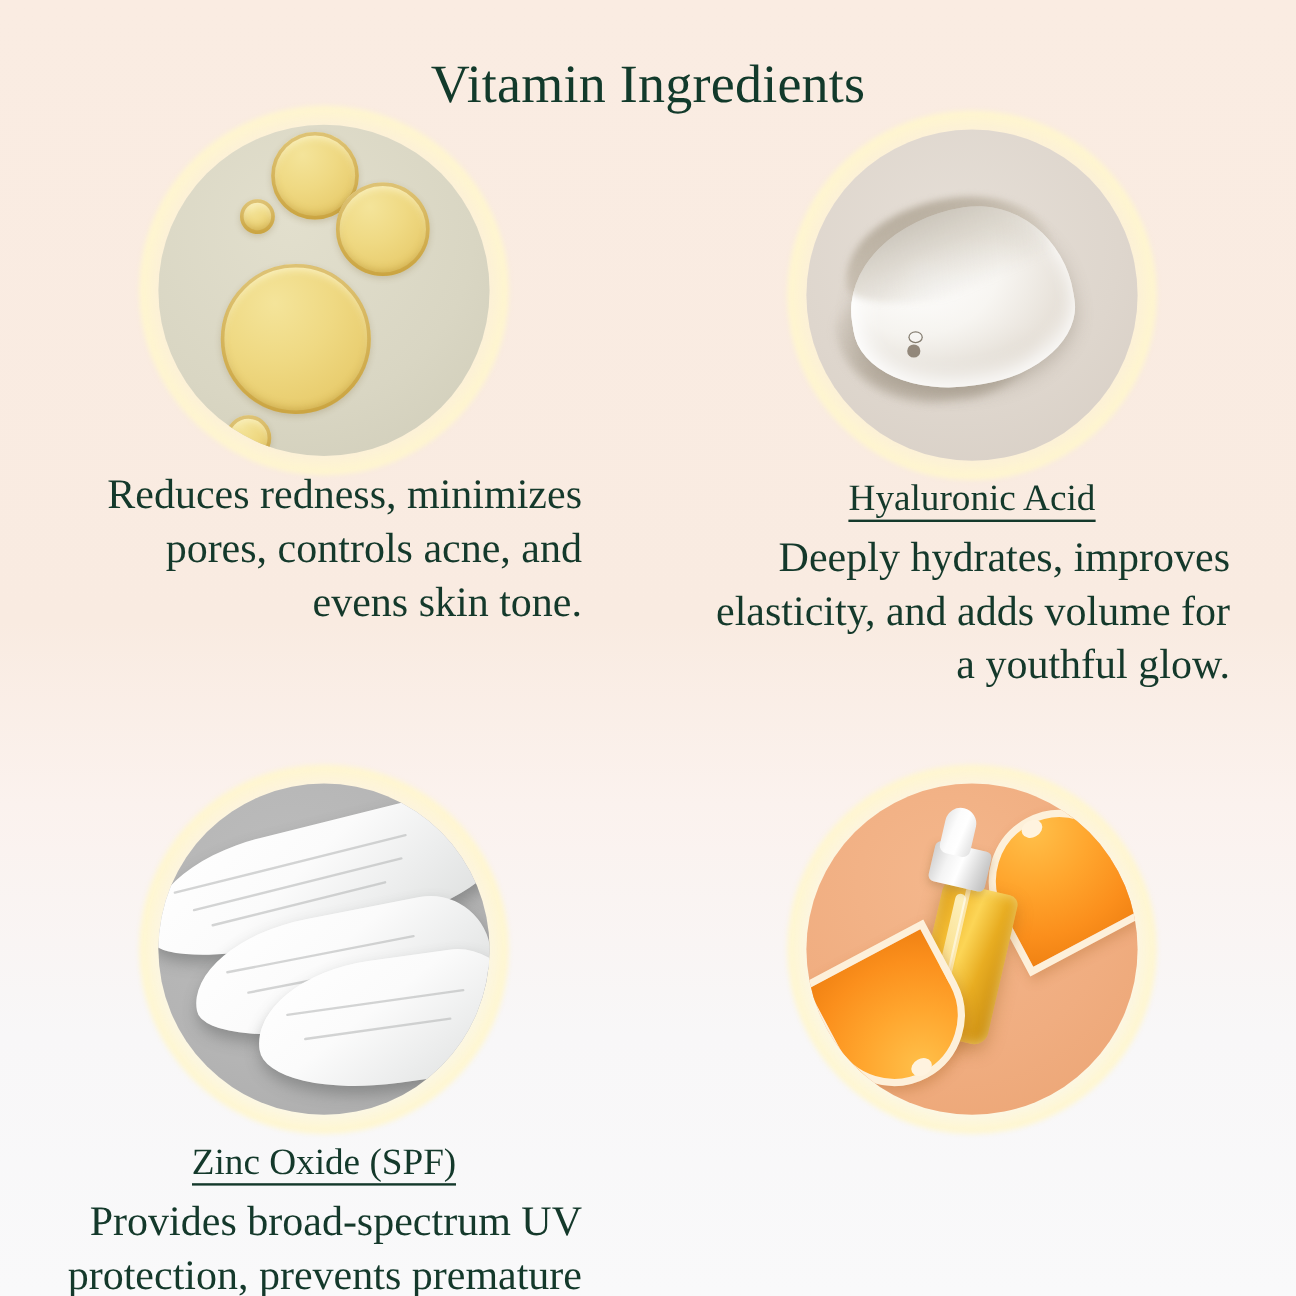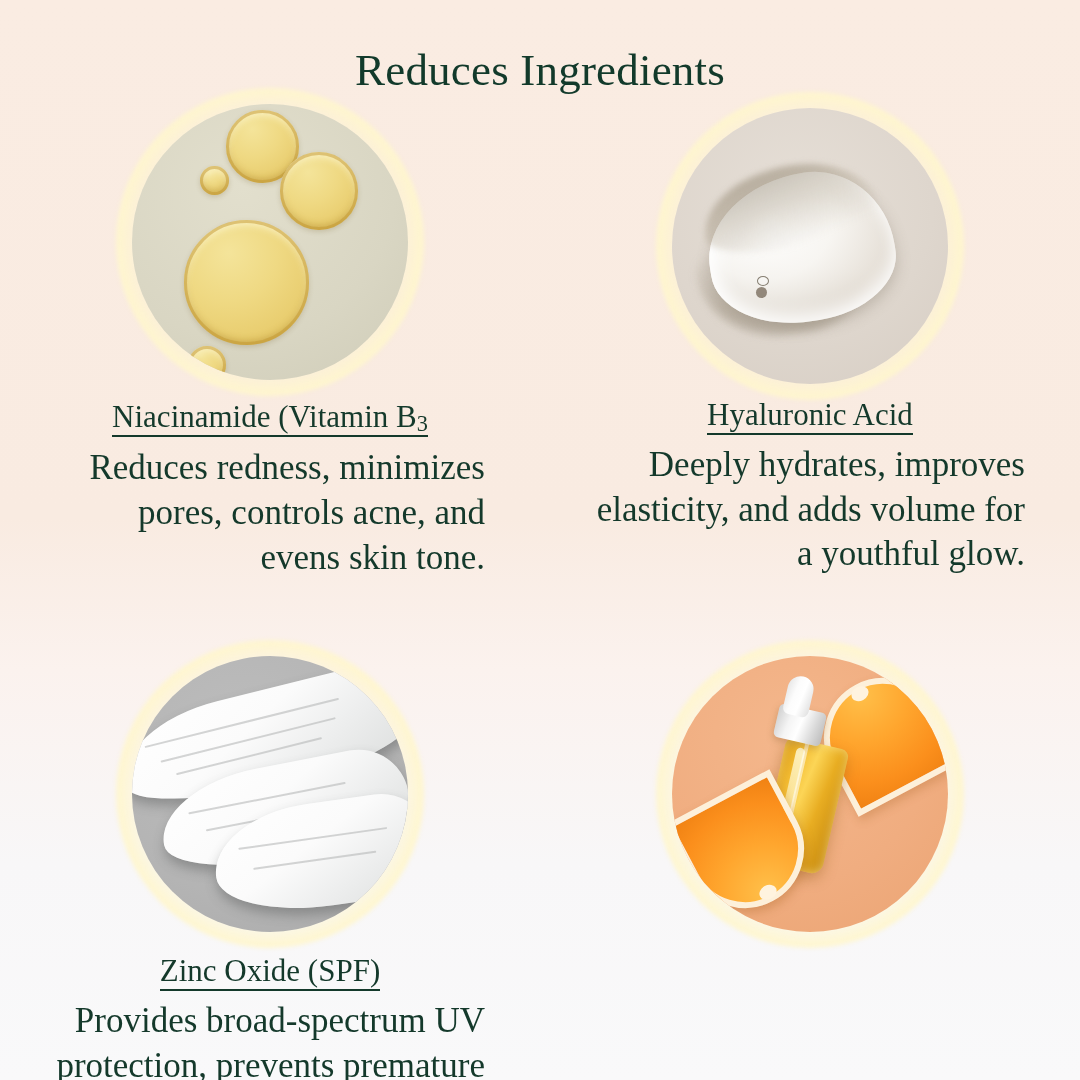--- a/index.html
+++ b/index.html
@@ -279,36 +279,35 @@
   .card.c1 .heading { margin-top:20px; }
   .card.c2 { padding-top:4px; }
   .card.c2 .heading { margin-top:14px; }
   .card.c3 { padding-top:76px; }
   .card.c4 { padding-top:76px; }
   .card.c3 .heading, .card.c4 .heading { margin-top:22px; }
 </style>
 </head>
 <body>
 
-<h1 id="page-title">Reduces Ingredients</h1>
+<h1 id="page-title">Vitamin Ingredients</h1>
 
 <div class="grid">
 
   <div class="card c1">
     <div class="circle-wrap">
       <div class="glow"></div>
       <div class="circle bg-oil">
         <div class="drop d1"></div>
         <div class="drop d2"></div>
         <div class="drop d3"></div>
         <div class="drop d4"></div>
         <div class="drop d5"></div>
       </div>
     </div>
-    <div class="heading"><u><span>Niacinamide (Vitamin B</span><sub>3</sub></u></div>
     <div class="desc">Reduces redness, minimizes pores, controls acne, and evens skin tone.</div>
   </div>
 
   <div class="card c2">
     <div class="circle-wrap">
       <div class="glow"></div>
       <div class="circle bg-gel">
         <div class="gel-shadow"></div>
         <div class="gel"></div>
         <div class="gel-rim"></div>

